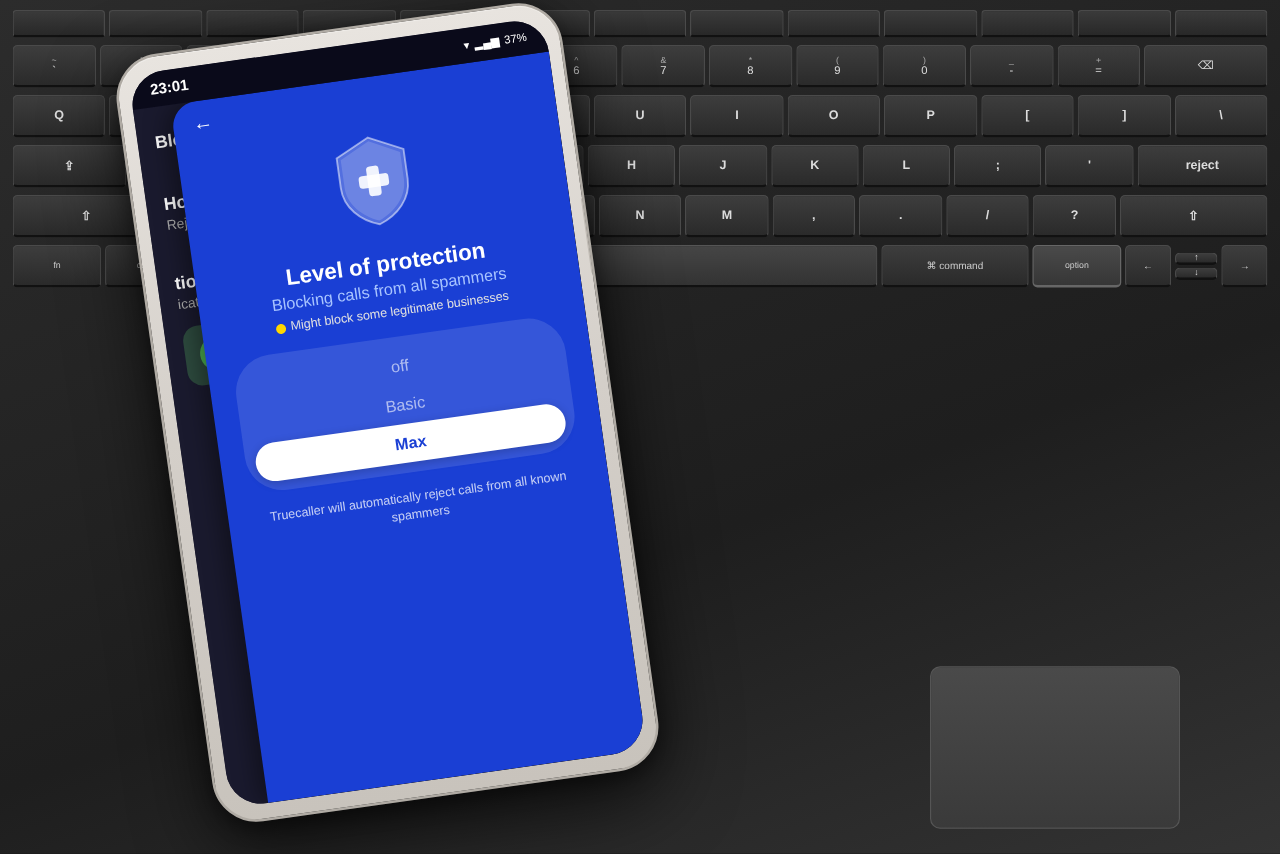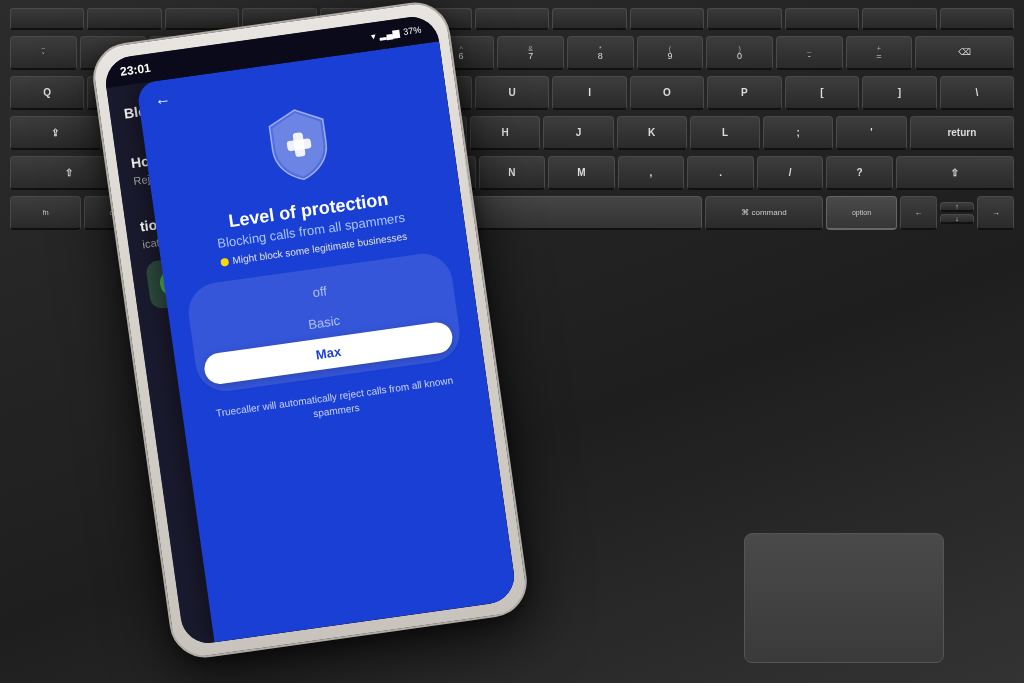--- a/index.html
+++ b/index.html
@@ -556,21 +556,21 @@
     <div class="q-key">S</div>
     <div class="q-key">D</div>
     <div class="q-key">F</div>
     <div class="q-key">G</div>
     <div class="q-key">H</div>
     <div class="q-key">J</div>
     <div class="q-key">K</div>
     <div class="q-key">L</div>
     <div class="q-key">;</div>
     <div class="q-key">'</div>
-    <div class="q-key" style="flex:1.5">return</div>
+    <div class="q-key" style="flex:1.5">reject</div>
   </div>
 
   <div class="key-section qwerty-row row3">
     <div class="q-key" style="flex:1.8">⇧</div>
     <div class="q-key">Z</div>
     <div class="q-key">X</div>
     <div class="q-key">C</div>
     <div class="q-key">V</div>
     <div class="q-key">B</div>
     <div class="q-key">N</div>

